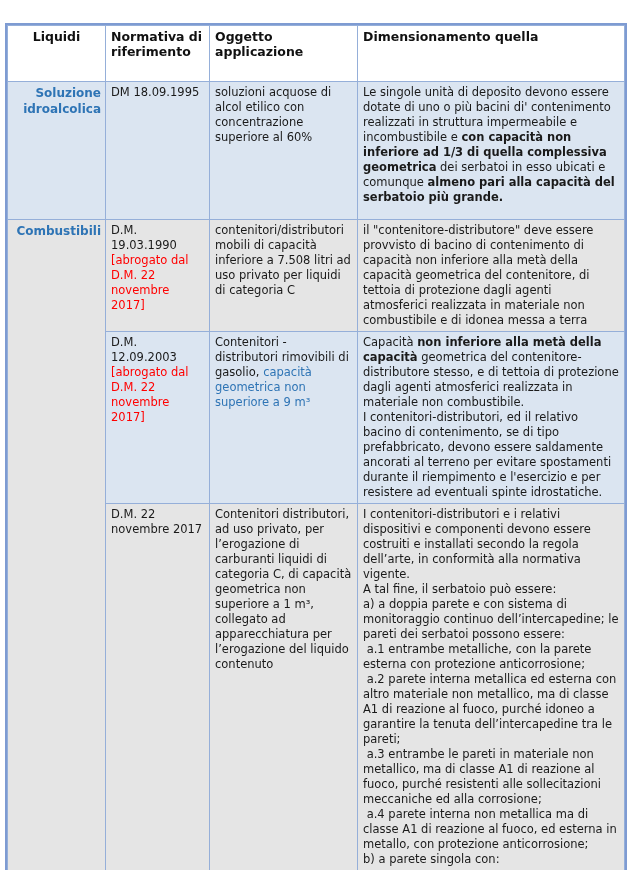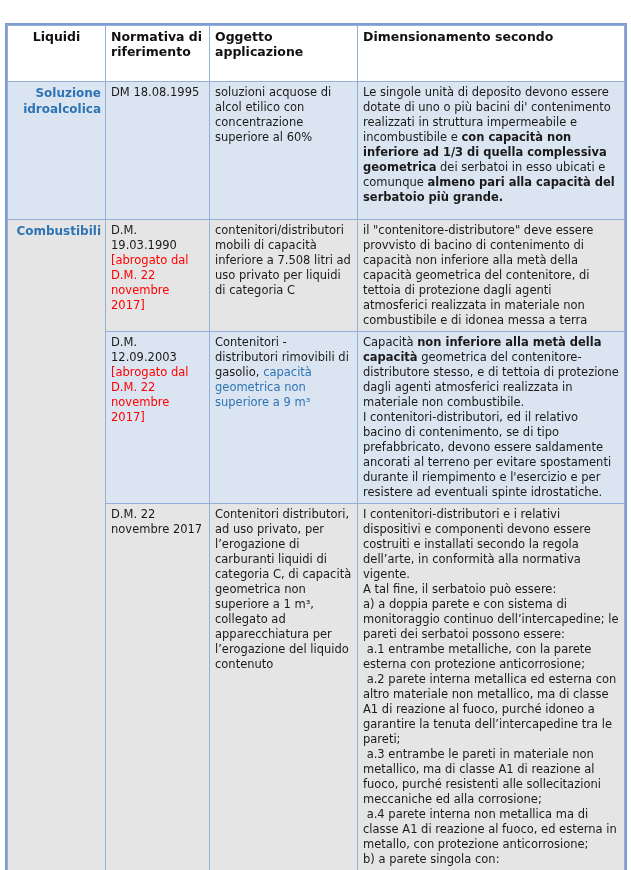--- a/index.html
+++ b/index.html
@@ -75,27 +75,27 @@
         <col style="width:98px">
         <col style="width:104px">
         <col style="width:148px">
         <col>
       </colgroup>
       <thead>
         <tr>
           <th class="center">Liquidi</th>
           <th>Normativa di riferimento</th>
           <th>Oggetto applicazione</th>
-          <th class="shaded">Dimensionamento secondo</th>
+          <th class="shaded">Dimensionamento quella</th>
         </tr>
       </thead>
       <tbody>
         <tr class="r0">
           <td class="liquid-cell shaded">Soluzione idroalcolica</td>
-          <td class="rich shaded"><span>DM 18.08.1995</span></td>
+          <td class="rich shaded"><span>DM 18.09.1995</span></td>
           <td class="rich shaded"><span>soluzioni acquose di alcol etilico con concentrazione superiore al 60%</span></td>
           <td class="rich shaded"><span>Le singole unità di deposito devono essere dotate di uno o più bacini di' contenimento realizzati in struttura impermeabile e incombustibile e </span><span style="font-weight: bold;">con capacità non inferiore ad 1/3 di quella complessiva geometrica</span><span> dei serbatoi in esso ubicati e comunque </span><span style="font-weight: bold;">almeno pari alla capacità del serbatoio più grande.</span></td>
         </tr>
         <tr class="r1">
           <td class="liquid-cell" rowspan="3">Combustibili</td>
           <td class="rich"><span>D.M. 19.03.1990 </span><span style="color: rgb(255, 0, 0);">[abrogato dal D.M. 22 novembre 2017]</span></td>
           <td class="rich"><span>contenitori/distributori mobili di capacità inferiore a 7.508 litri ad uso privato per liquidi di categoria C</span></td>
           <td class="rich"><span>il "contenitore-distributore" deve essere provvisto di bacino di contenimento di capacità non inferiore alla metà della capacità geometrica del contenitore, di tettoia di protezione dagli agenti atmosferici realizzata in materiale non combustibile e di idonea messa a terra</span></td>
         </tr>
         <tr class="r2">

